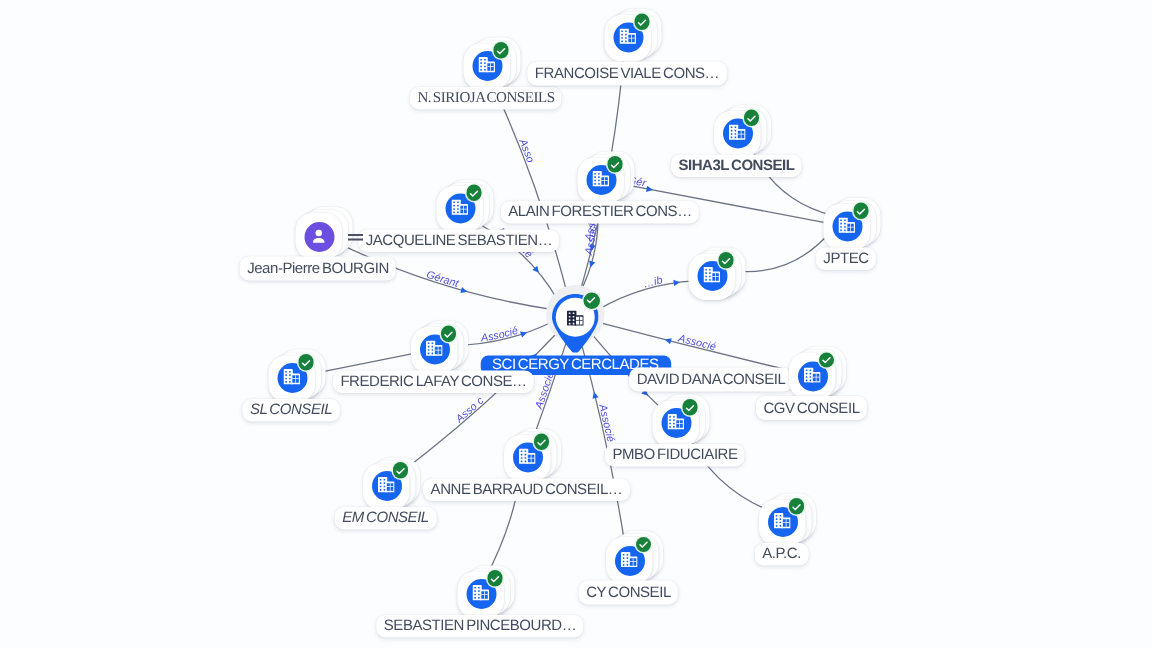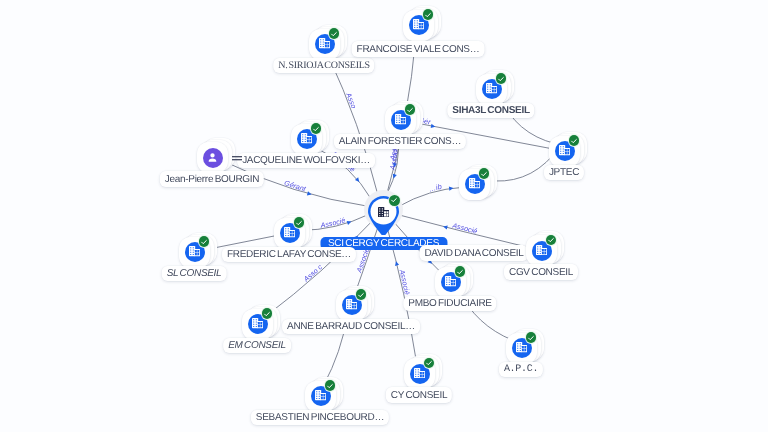--- a/index.html
+++ b/index.html
@@ -354,21 +354,21 @@
                 </g>
               </svg>
             </div>
             <span class="badge">
               <svg viewBox="0 0 24 24" width="8" height="8">
                 <path fill="none" stroke="#fff" stroke-width="3" stroke-linecap="round" stroke-linejoin="round" d="M5 12.5l4.5 4.5L19 7.5"></path>
               </svg>
             </span>
           </div>
         </div>
-        <div class="nlabel" style="top:13.5px;">JACQUELINE WOLFOVSKI…</div>
+        <div class="nlabel" style="top:13.5px;">JACQUELINE SEBASTIEN…</div>
       </div>
       <div class="node" style="left: 212px; top: 157.5px; width: 0px; height: 0px;">
         <div class="stack">
           <div class="card c3"></div>
           <div class="card c2"></div>
           <div class="card c1">
             <div class="disc person">
               <svg viewBox="0 0 24 24" width="13" height="13">
                 <path fill="#fff" d="M12 12a4 4 0 1 0 0-8 4 4 0 0 0 0 8zm0 2c-4 0-7 2.2-7 4.4V20h14v-1.6C19 16.2 16 14 12 14z"></path>
               </svg>
@@ -553,21 +553,21 @@
                 </g>
               </svg>
             </div>
             <span class="badge">
               <svg viewBox="0 0 24 24" width="8" height="8">
                 <path fill="none" stroke="#fff" stroke-width="3" stroke-linecap="round" stroke-linejoin="round" d="M5 12.5l4.5 4.5L19 7.5"></path>
               </svg>
             </span>
           </div>
         </div>
-        <div class="nlabel" style="top:13.5px;font-family:Liberation Mono, monospace;">A.P.C.</div>
+        <div class="nlabel" style="top:13.5px;">A.P.C.</div>
       </div>
       <div class="node" style="left: 419px; top: 373.5px; width: 0px; height: 0px;">
         <div class="stack">
           <div class="card c3"></div>
           <div class="card c2"></div>
           <div class="card c1">
             <div class="disc">
               <svg viewBox="0 0 113 104" width="11.1" height="10.2">
                 <g fill="#ffffff">
                   <rect x="0" y="0" width="63" height="104" rx="6"></rect>

